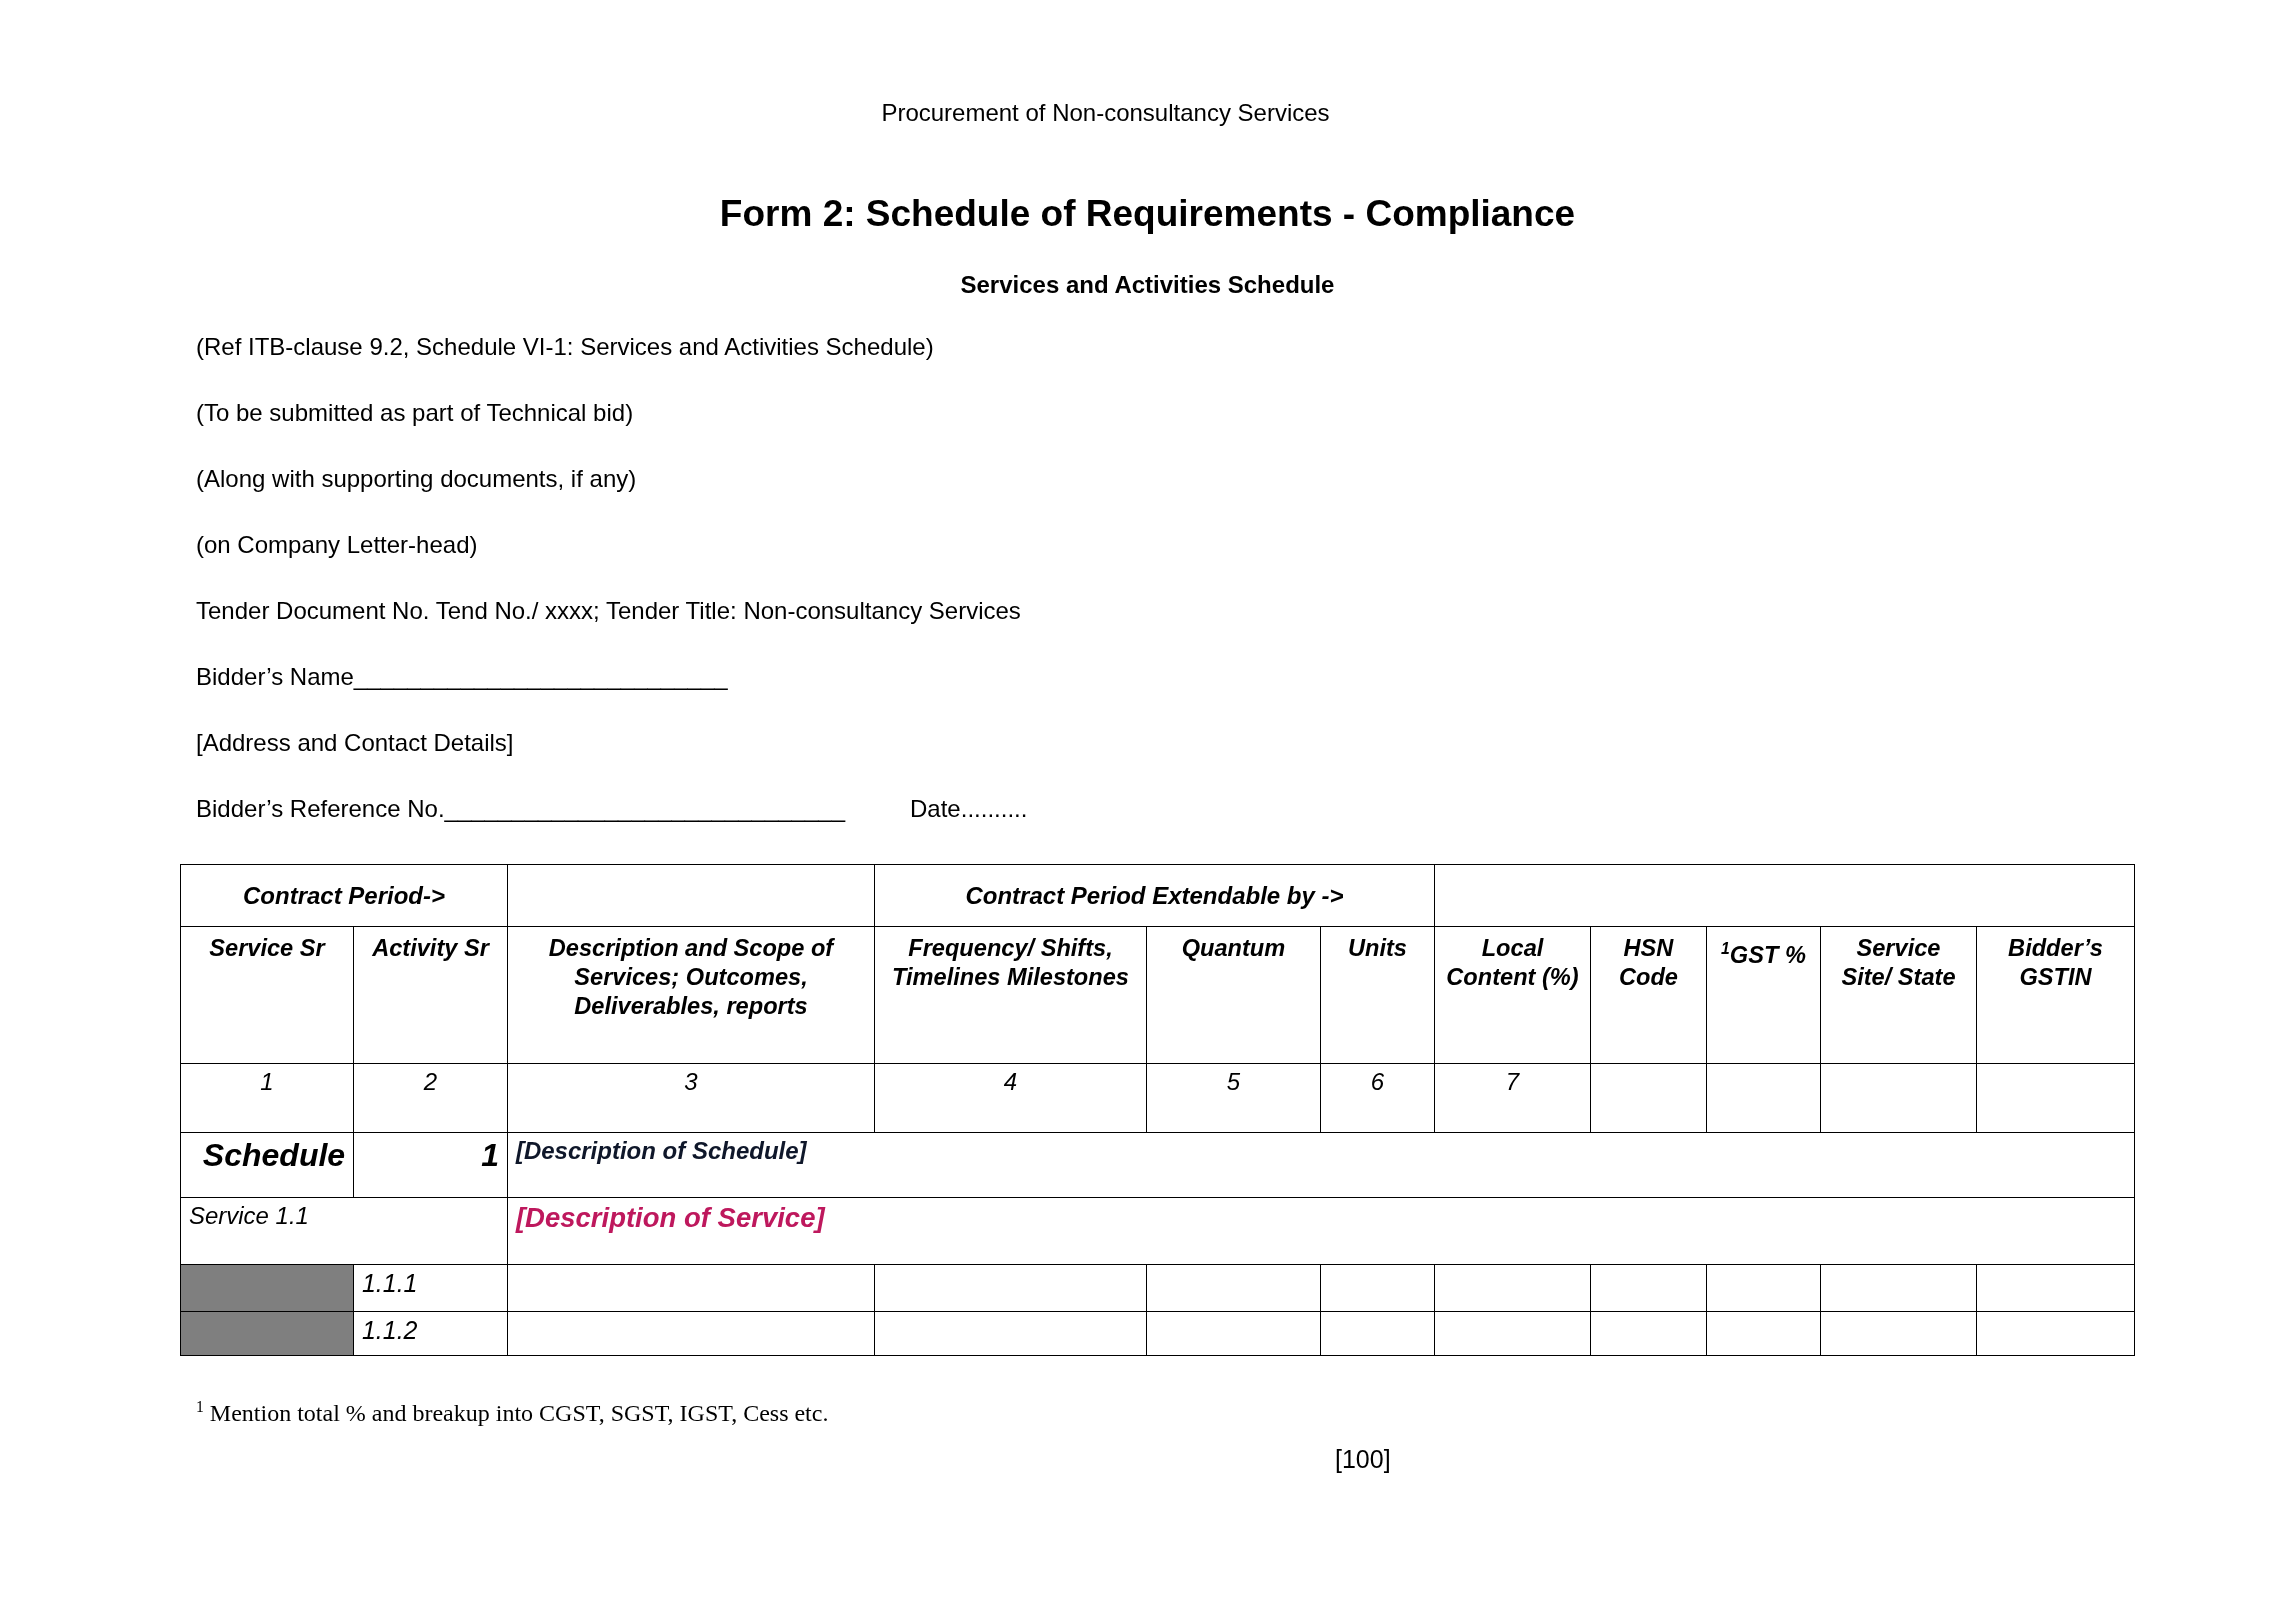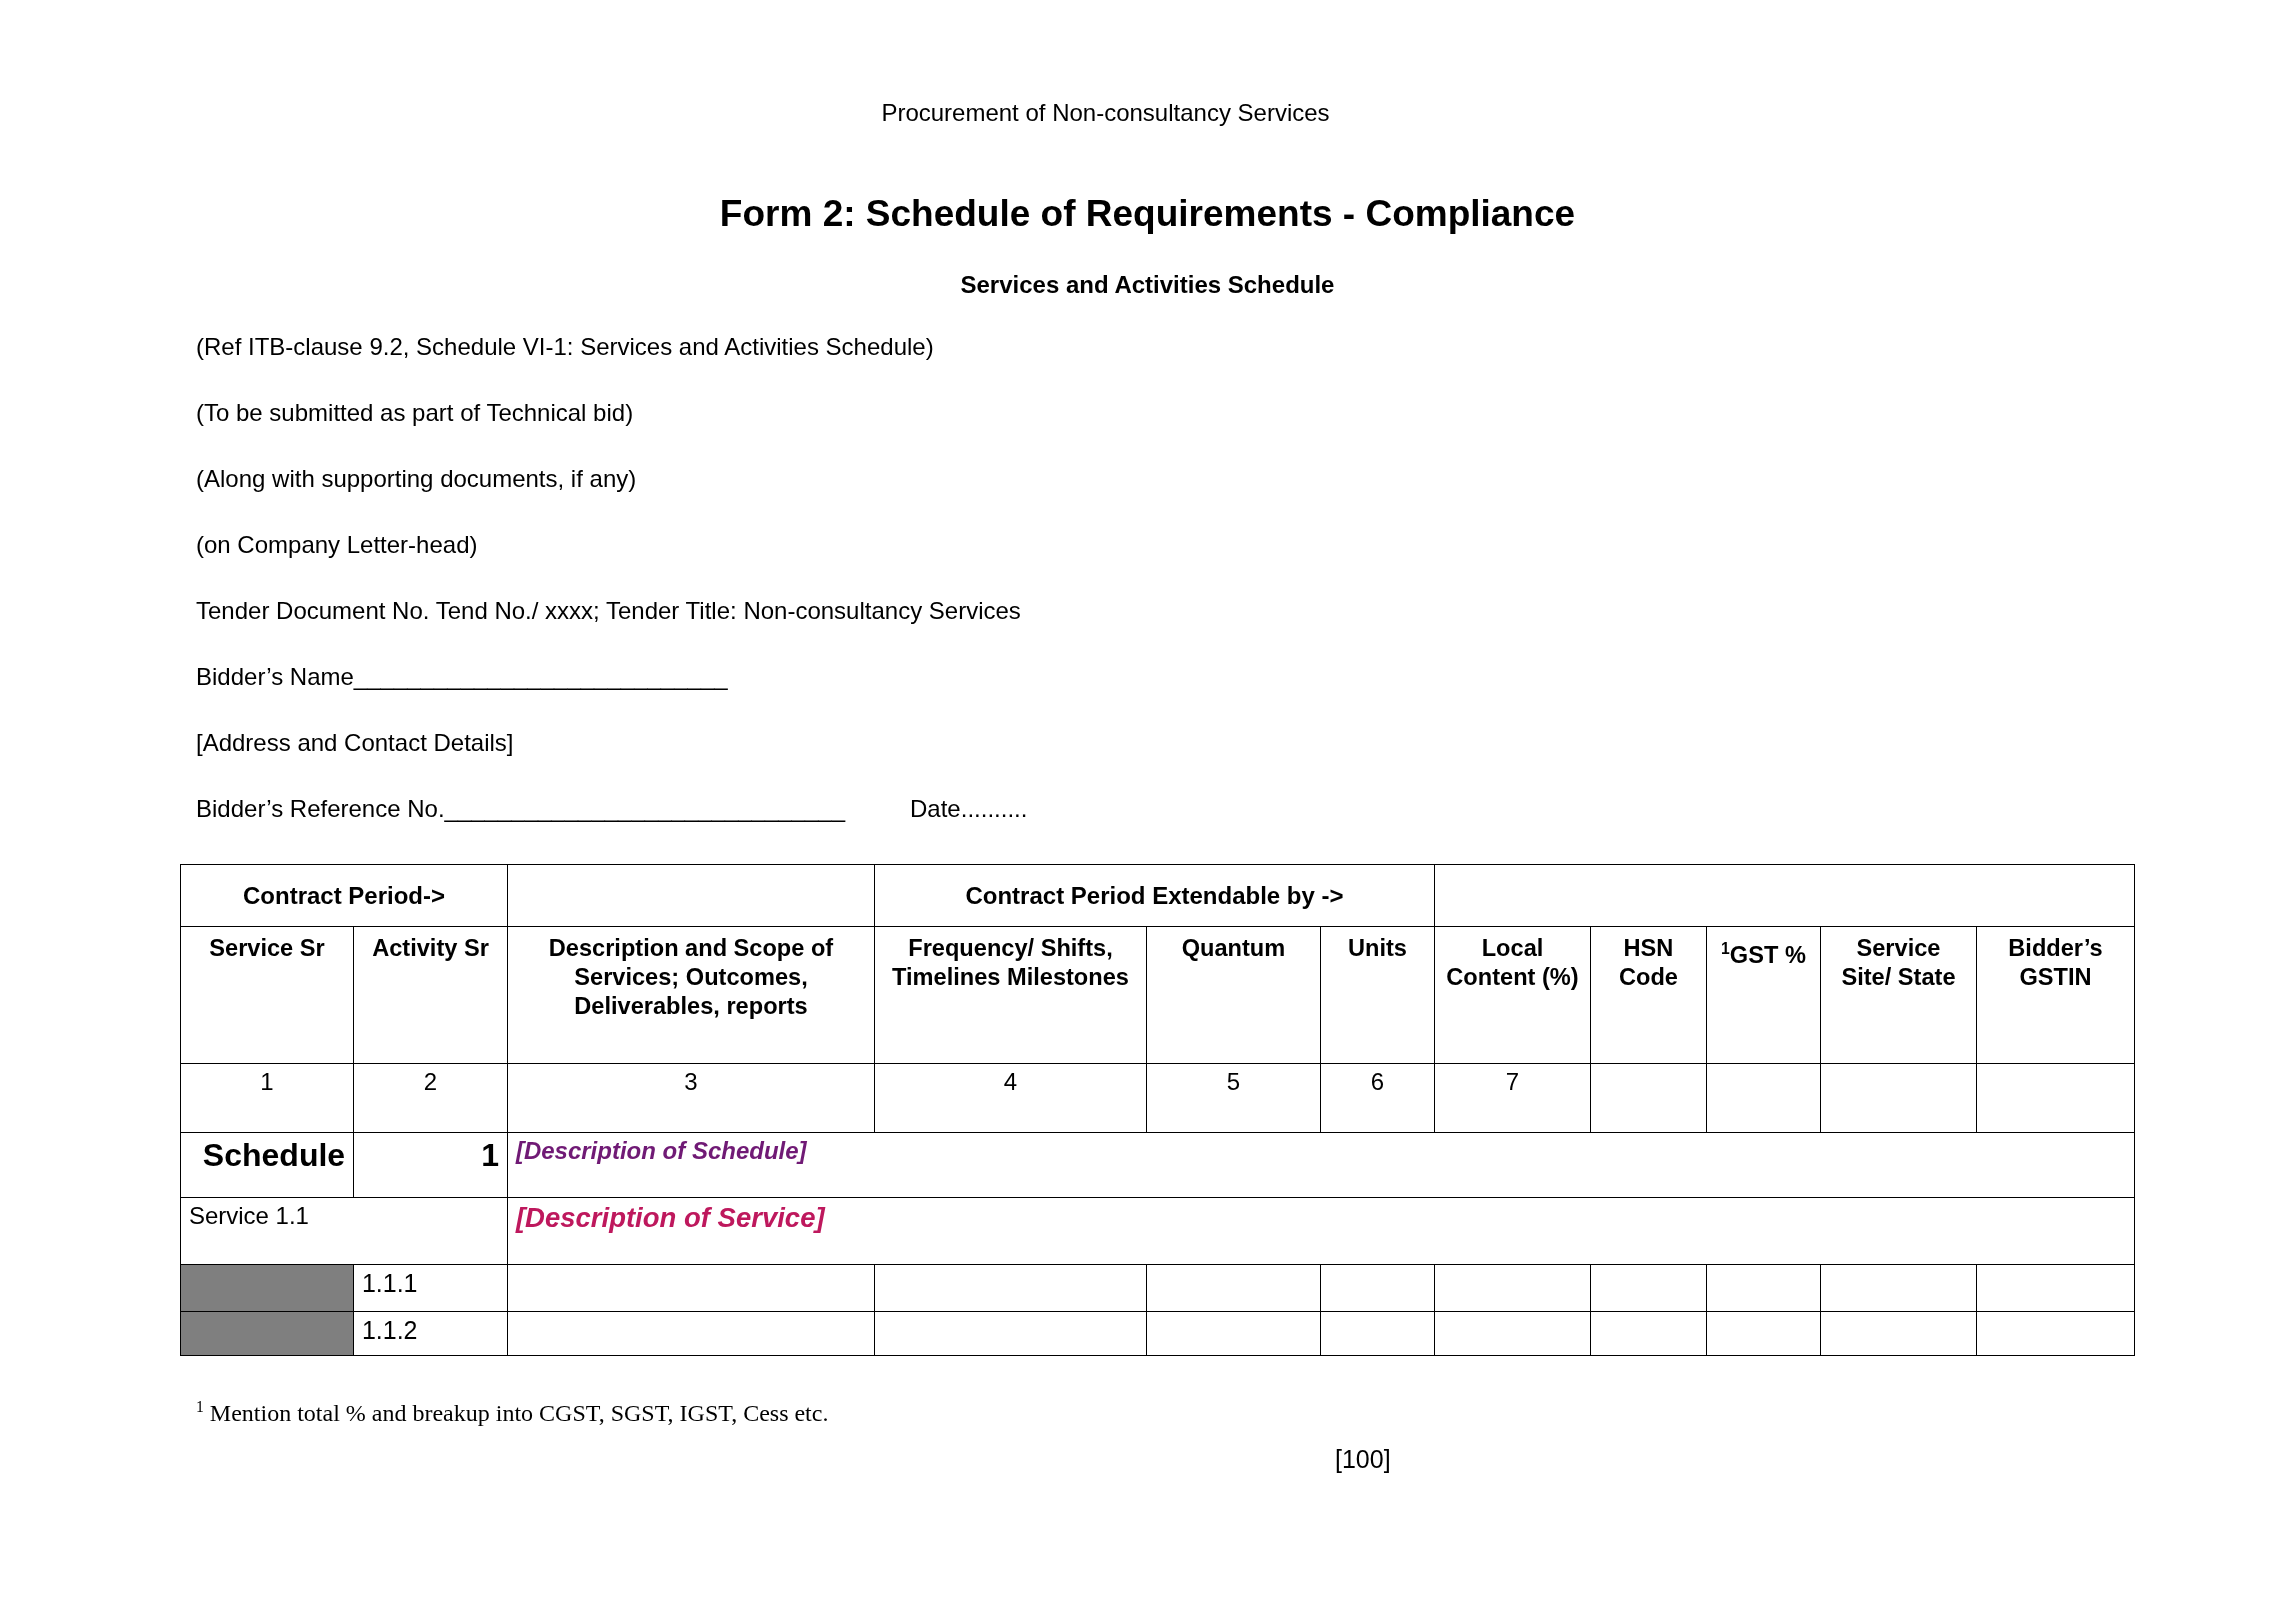--- a/index.html
+++ b/index.html
@@ -50,32 +50,33 @@
     width: 1955px;
     border-collapse: collapse;
     table-layout: fixed;
     font-size: 23.6px;
   }
   table.req-table td, table.req-table th {
     border: 1.3px solid #000000;
     padding: 3.9px 7.9px;
     vertical-align: top;
     overflow: hidden;
+    font-style: italic;
   }
   tr.band-row { height: 62px; }
   tr.band-row td { vertical-align: middle; font-weight: bold; text-align: center; font-size: 24px; }
   tr.header-row { height: 137px; }
   tr.header-row th { font-weight: bold; text-align: center; padding-top: 6.5px; font-size: 23.6px; line-height: 29px; }
   tr.numbering-row { height: 69px; }
   tr.numbering-row td { text-align: center; font-size: 24px; }
   td.num-low { padding-top: 21px; }
   tr.schedule-row { height: 65px; }
   td.bold-center { font-weight: bold; text-align: right; font-size: 32px; }
   td.desc-schedule {
-    color: #701a75;
+    color: #0f172a;
     font-style: italic;
     font-weight: bold;
     font-size: 24px;
     padding-left: 17px;
   }
   tr.service-row { height: 67px; }
   td.service-label { font-size: 24px; padding-left: 10.5px; }
   td.desc-service {
     color: #be185d;
     font-style: italic;

